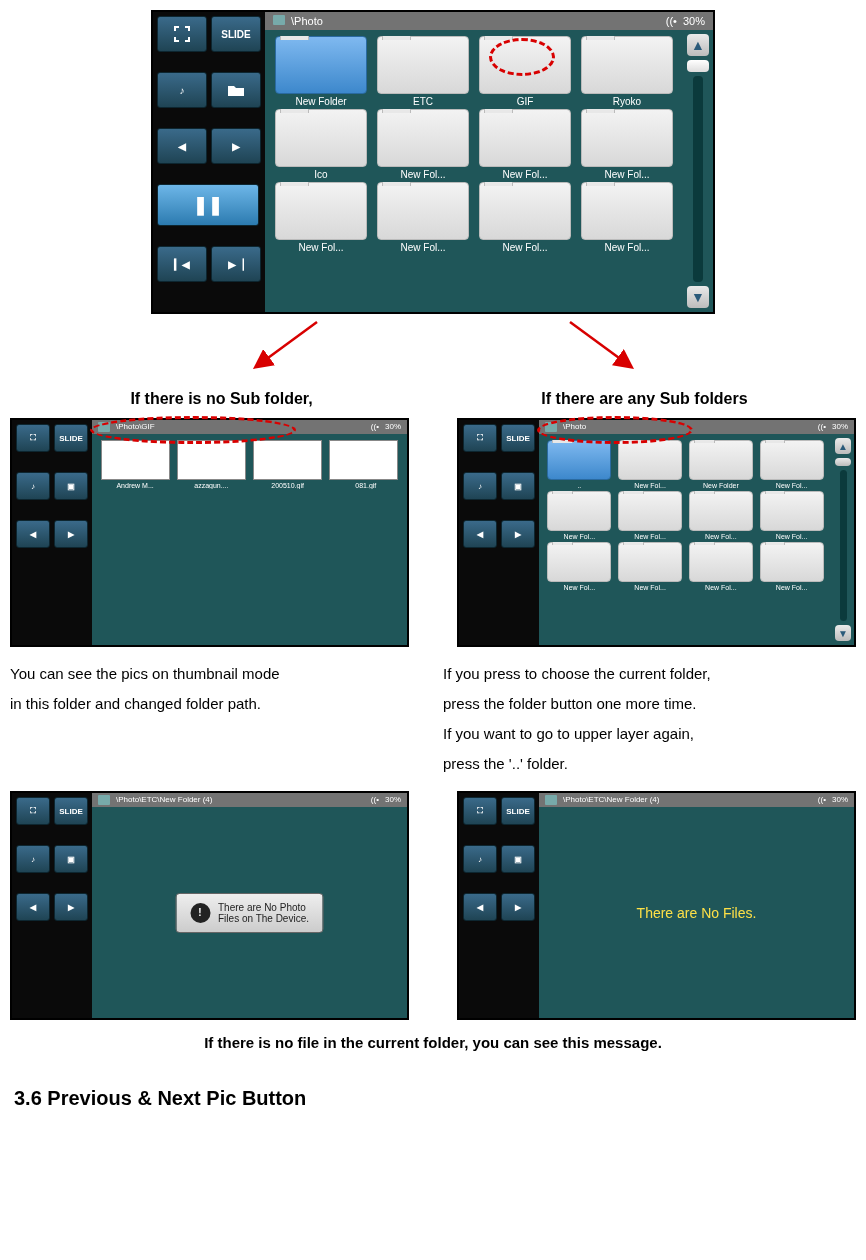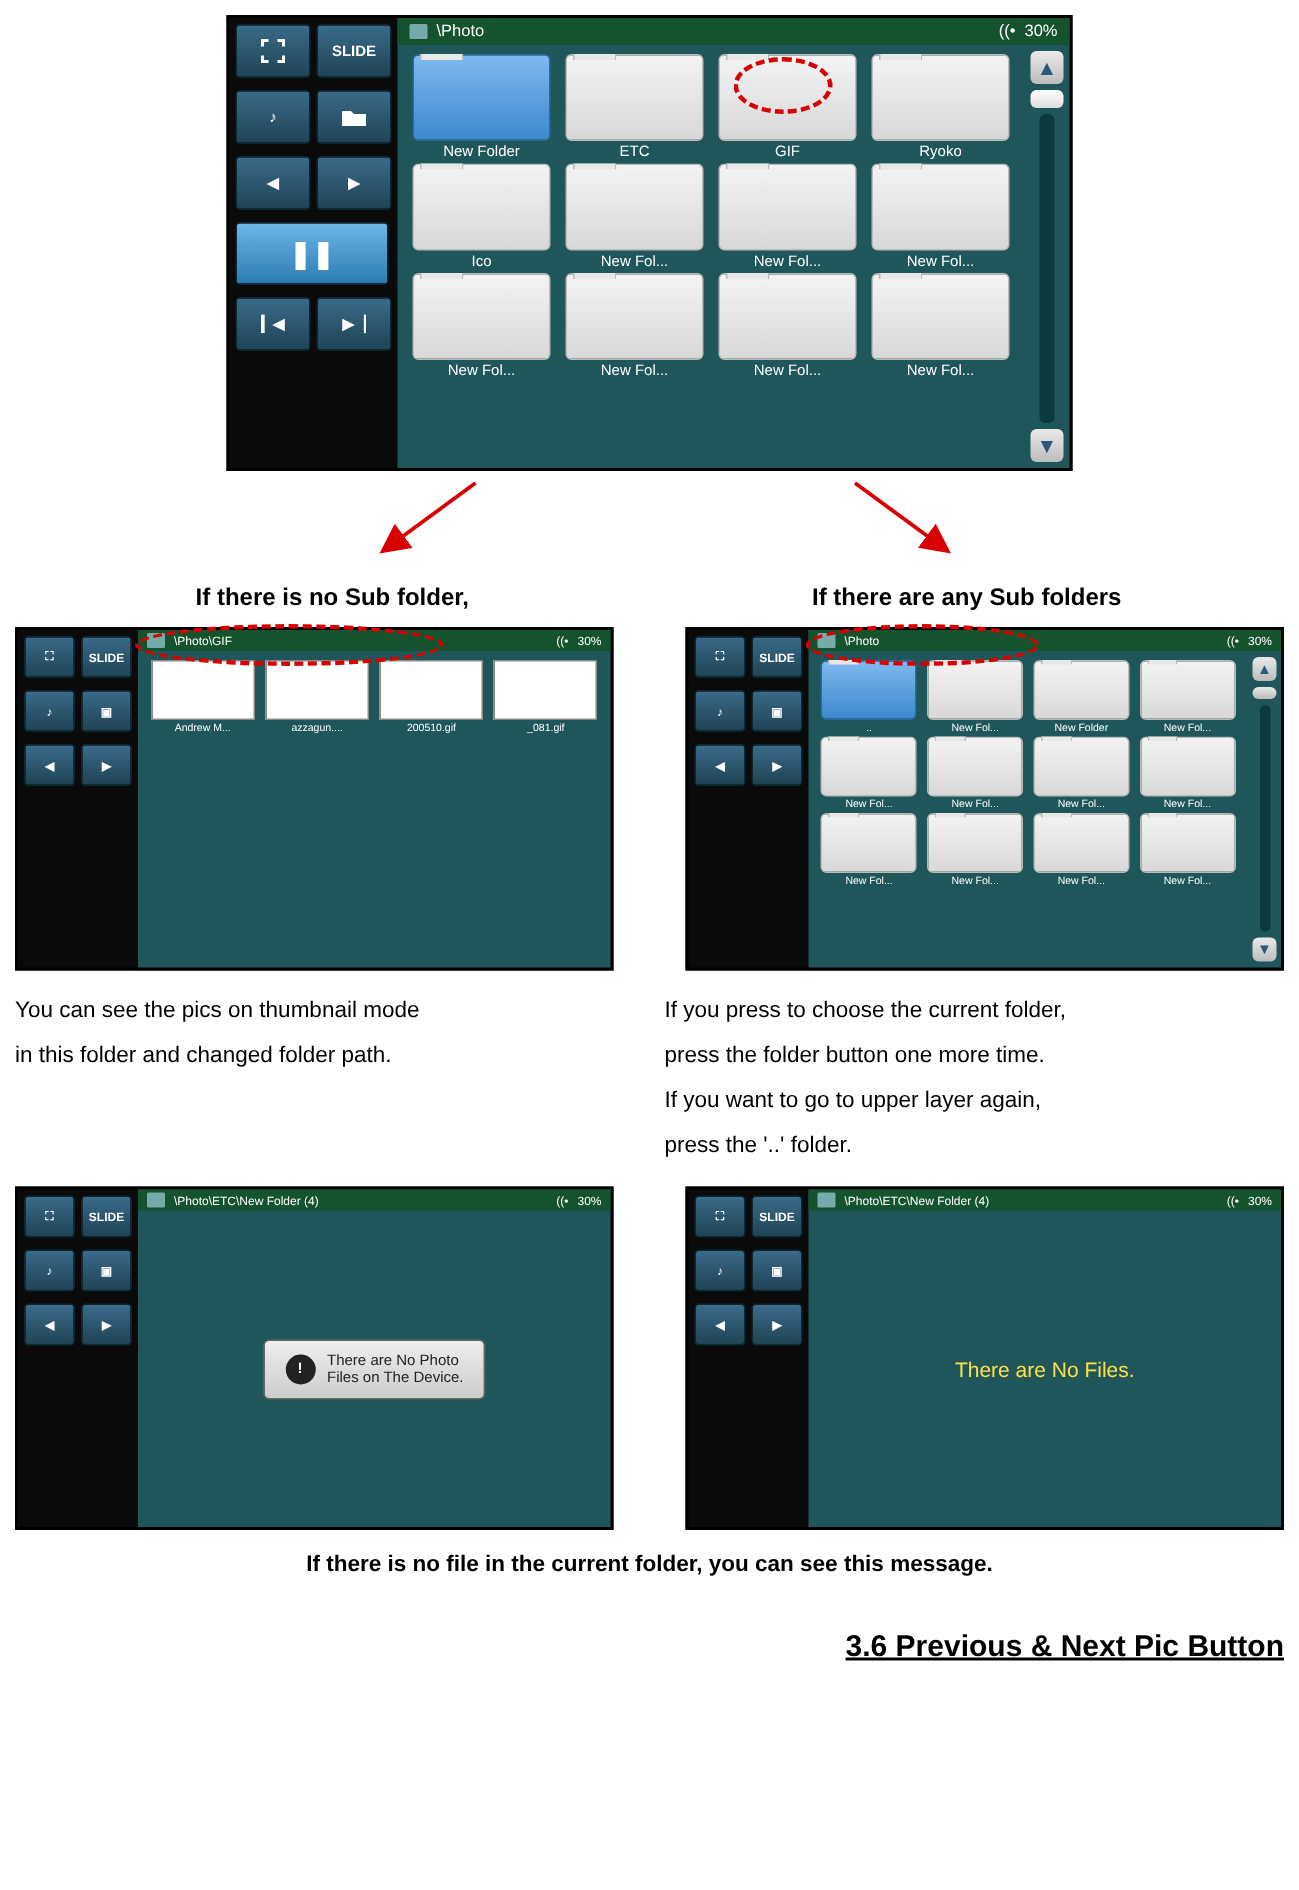--- a/index.html
+++ b/index.html
@@ -18,21 +18,21 @@
     background: #0a0a0a;
     display: flex;
     border: 2px solid #000;
     position: relative;
   }
   .device.large { width: 560px; height: 300px; margin: 0 auto 6px; }
   .device.small { width: 395px; height: 225px; }
   .side-col {
     display: flex;
     flex-direction: column;
-    gap: 8px;
+    gap: 20px;
     padding: 4px;
   }
   .side-row { display: flex; gap: 4px; }
   .btn {
     background: linear-gradient(#3a6a8a, #1f4454);
     border: 1px solid #0d2630;
     border-radius: 3px;
     color: #fff;
     display: flex;
     align-items: center;
@@ -45,26 +45,25 @@
   .device.small .btn { width: 32px; height: 26px; font-size: 8px; }
   .btn.highlight { background: linear-gradient(#6db6e8, #2c7bb0); }
   .browser-area {
     flex: 1;
     background: #1f5659;
     display: flex;
     flex-direction: column;
     position: relative;
   }
   .titlebar {
-    background: #14532d;
+    background: #737373;
     color: #fff;
     font-size: 11px;
     padding: 3px 8px;
     display: flex;
-    align-items: center;
     gap: 6px;
   }
   .device.small .titlebar { font-size: 8px; padding: 2px 6px; }
   .titlebar .path-icon { width: 12px; height: 10px; background: #7aa; border-radius: 1px; }
   .titlebar .spacer { flex: 1; }
   .grid-wrap {
     flex: 1;
     display: flex;
   }
   .folder-grid {
@@ -193,21 +192,21 @@
     position: absolute;
     color: #fde047; font-size: 14px;
     top: 50%; left: 50%; transform: translate(-50%,-50%);
     text-align: center;
   }
 
   .footer-caption {
     font-size: 15px; font-weight: bold; text-align: center; margin: 14px 0 16px;
   }
   .section-heading {
-    font-size: 20px; font-weight: bold; text-decoration: underline; margin: 36px 0 4px 4px; text-align: right;
+    font-size: 20px; font-weight: bold; margin: 36px 0 4px 4px;
   }
 </style>
 </head>
 <body>
 
 <div class="page">
 
   <div class="device large">
     <div class="side-col">
       <div class="side-row">

